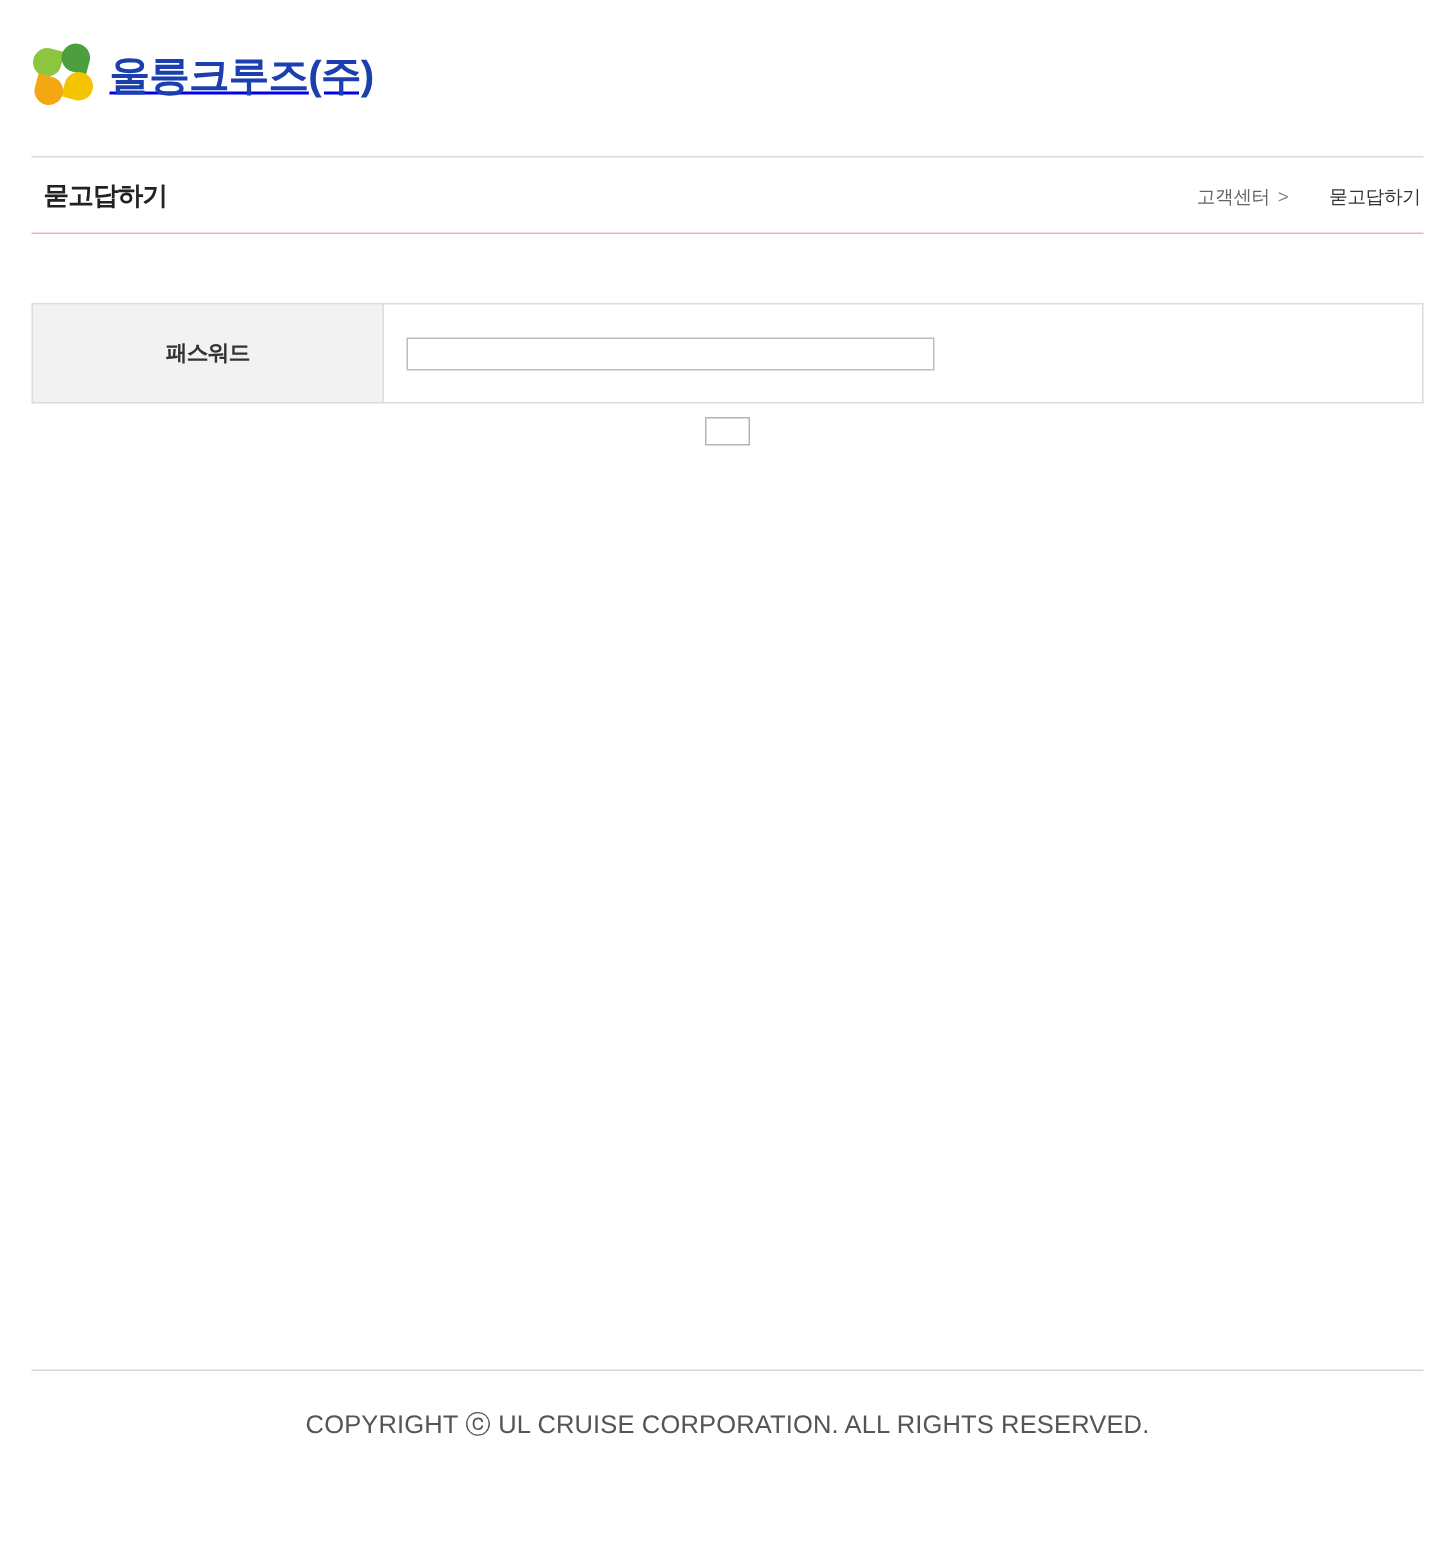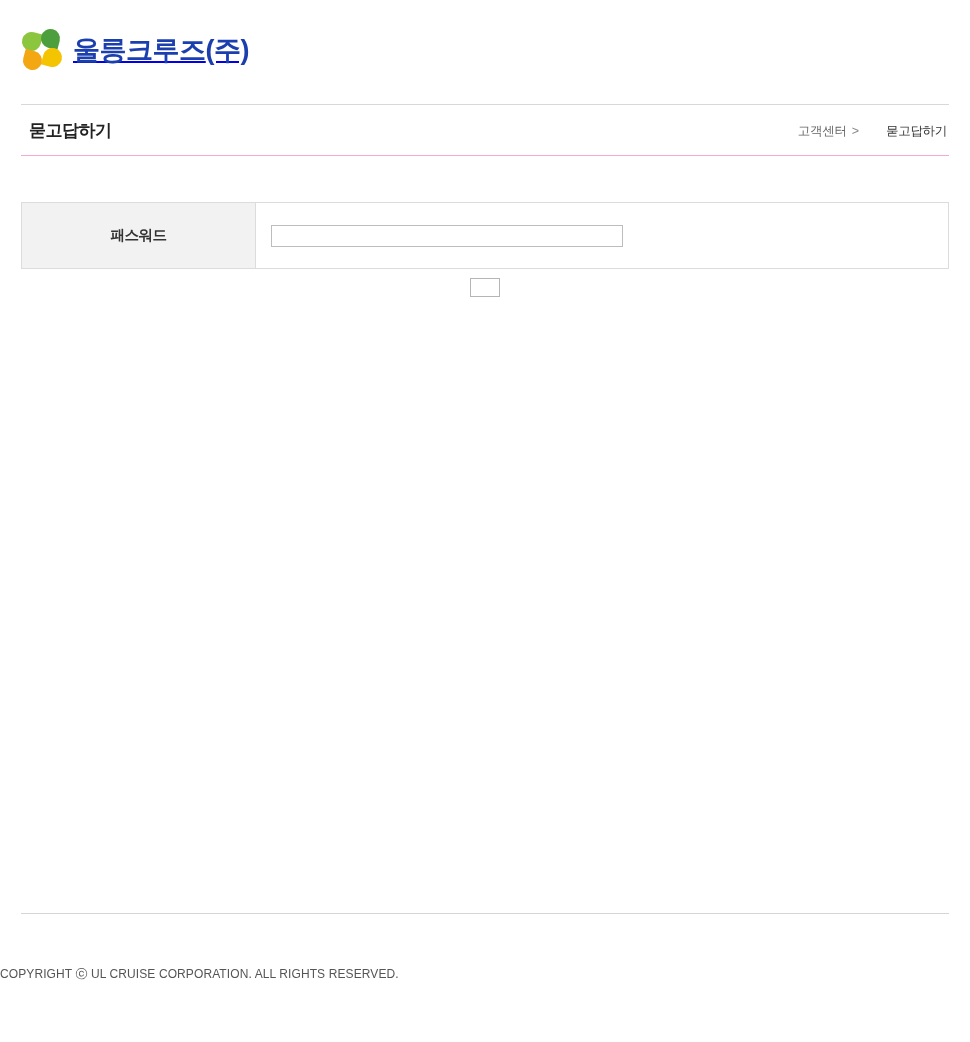--- a/index.html
+++ b/index.html
@@ -184,25 +184,24 @@
     right: 21px;
     top: 913px;
     height: 0;
     border-top: 1px solid #d5d5d5;
   }
   .copyright {
     position: absolute;
     left: 0;
     right: 0;
     top: 938px;
-    text-align: left;
-    font-size: 12px;
+    text-align: center;
+    font-size: 17px;
     color: #555555;
     letter-spacing: 0.1px;
-    margin-top: 28px;
   }
 </style>
 </head>
 <body>
 
 <div class="site-header">
   <a class="logo-block" href="#">
     <span class="logo-mark">
       <span class="petal-a"></span>
       <span class="petal-b"></span>

